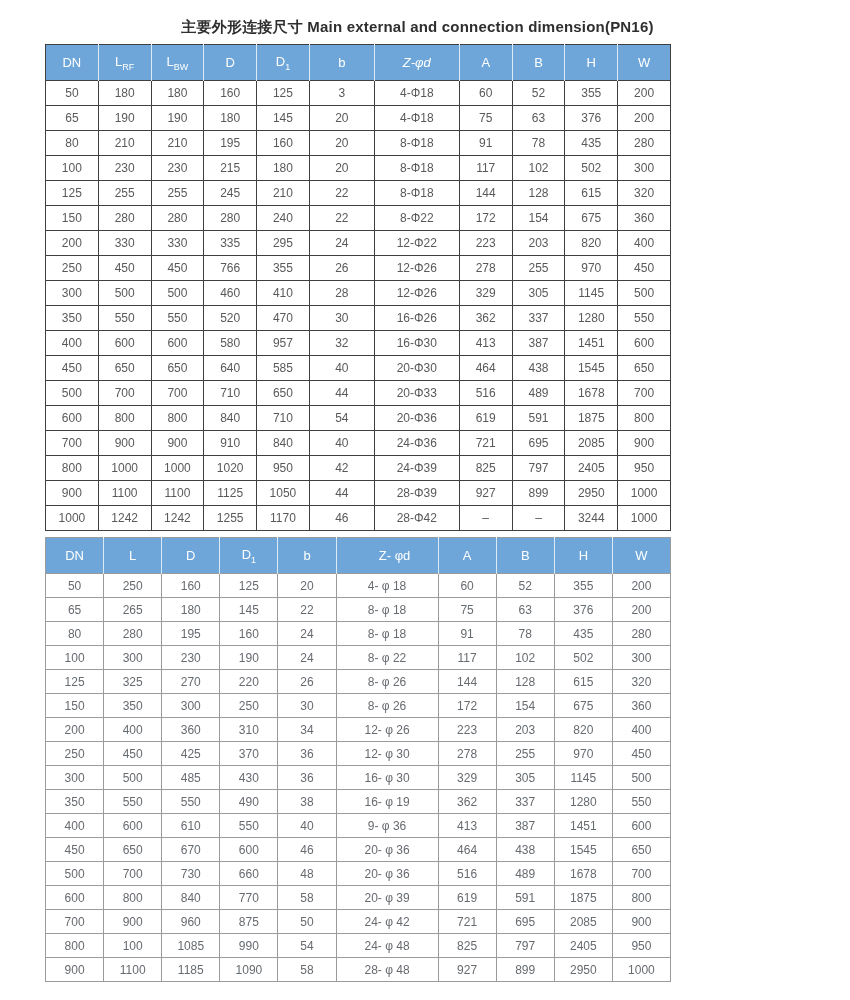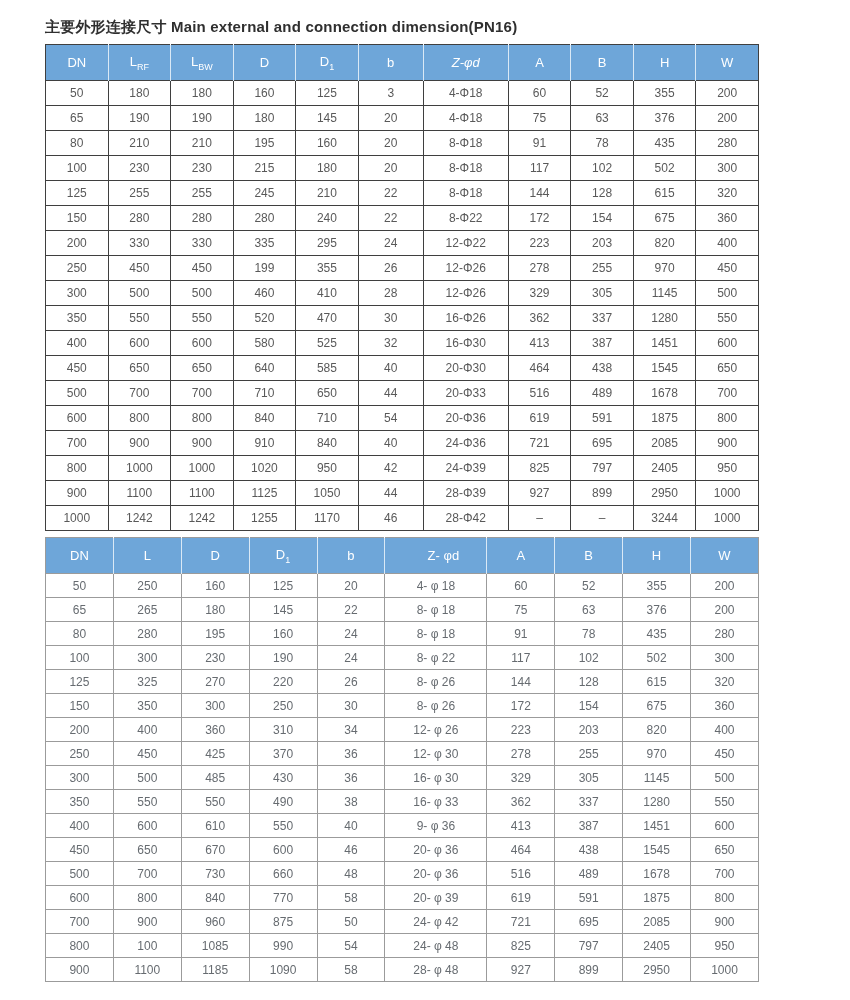--- a/index.html
+++ b/index.html
@@ -10,24 +10,25 @@
     -webkit-font-smoothing:antialiased;
   }
   .page{padding:10px 60px 0 45px;}
   .section{margin-bottom:6px;}
   .table-title{
     font-size:15px;
     font-weight:bold;
     color:#2f2f2f;
     margin:8px 0 7px 0;
     letter-spacing:.2px;
+    text-align:center;
   }
   table{
     border-collapse:collapse;
-    width:714px;
+    width:626px;
     table-layout:fixed;
   }
   th{
     background:#6ea6d9;
     color:#ffffff;
     font-weight:normal;
     font-size:13px;
     height:33px;
     text-align:center;
     border-right:1px solid rgba(255,255,255,.75);
@@ -171,21 +172,21 @@
             <td>12-Φ22</td>
             <td>223</td>
             <td>203</td>
             <td>820</td>
             <td>400</td>
           </tr>
           <tr>
             <td>250</td>
             <td>450</td>
             <td>450</td>
-            <td>199</td>
+            <td>766</td>
             <td>355</td>
             <td>26</td>
             <td>12-Φ26</td>
             <td>278</td>
             <td>255</td>
             <td>970</td>
             <td>450</td>
           </tr>
           <tr>
             <td>300</td>
@@ -211,21 +212,21 @@
             <td>362</td>
             <td>337</td>
             <td>1280</td>
             <td>550</td>
           </tr>
           <tr>
             <td>400</td>
             <td>600</td>
             <td>600</td>
             <td>580</td>
-            <td>525</td>
+            <td>957</td>
             <td>32</td>
             <td>16-Φ30</td>
             <td>413</td>
             <td>387</td>
             <td>1451</td>
             <td>600</td>
           </tr>
           <tr>
             <td>450</td>
             <td>650</td>
@@ -445,21 +446,21 @@
             <td>305</td>
             <td>1145</td>
             <td>500</td>
           </tr>
           <tr>
             <td>350</td>
             <td>550</td>
             <td>550</td>
             <td>490</td>
             <td>38</td>
-            <td>16- φ 33</td>
+            <td>16- φ 19</td>
             <td>362</td>
             <td>337</td>
             <td>1280</td>
             <td>550</td>
           </tr>
           <tr>
             <td>400</td>
             <td>600</td>
             <td>610</td>
             <td>550</td>

